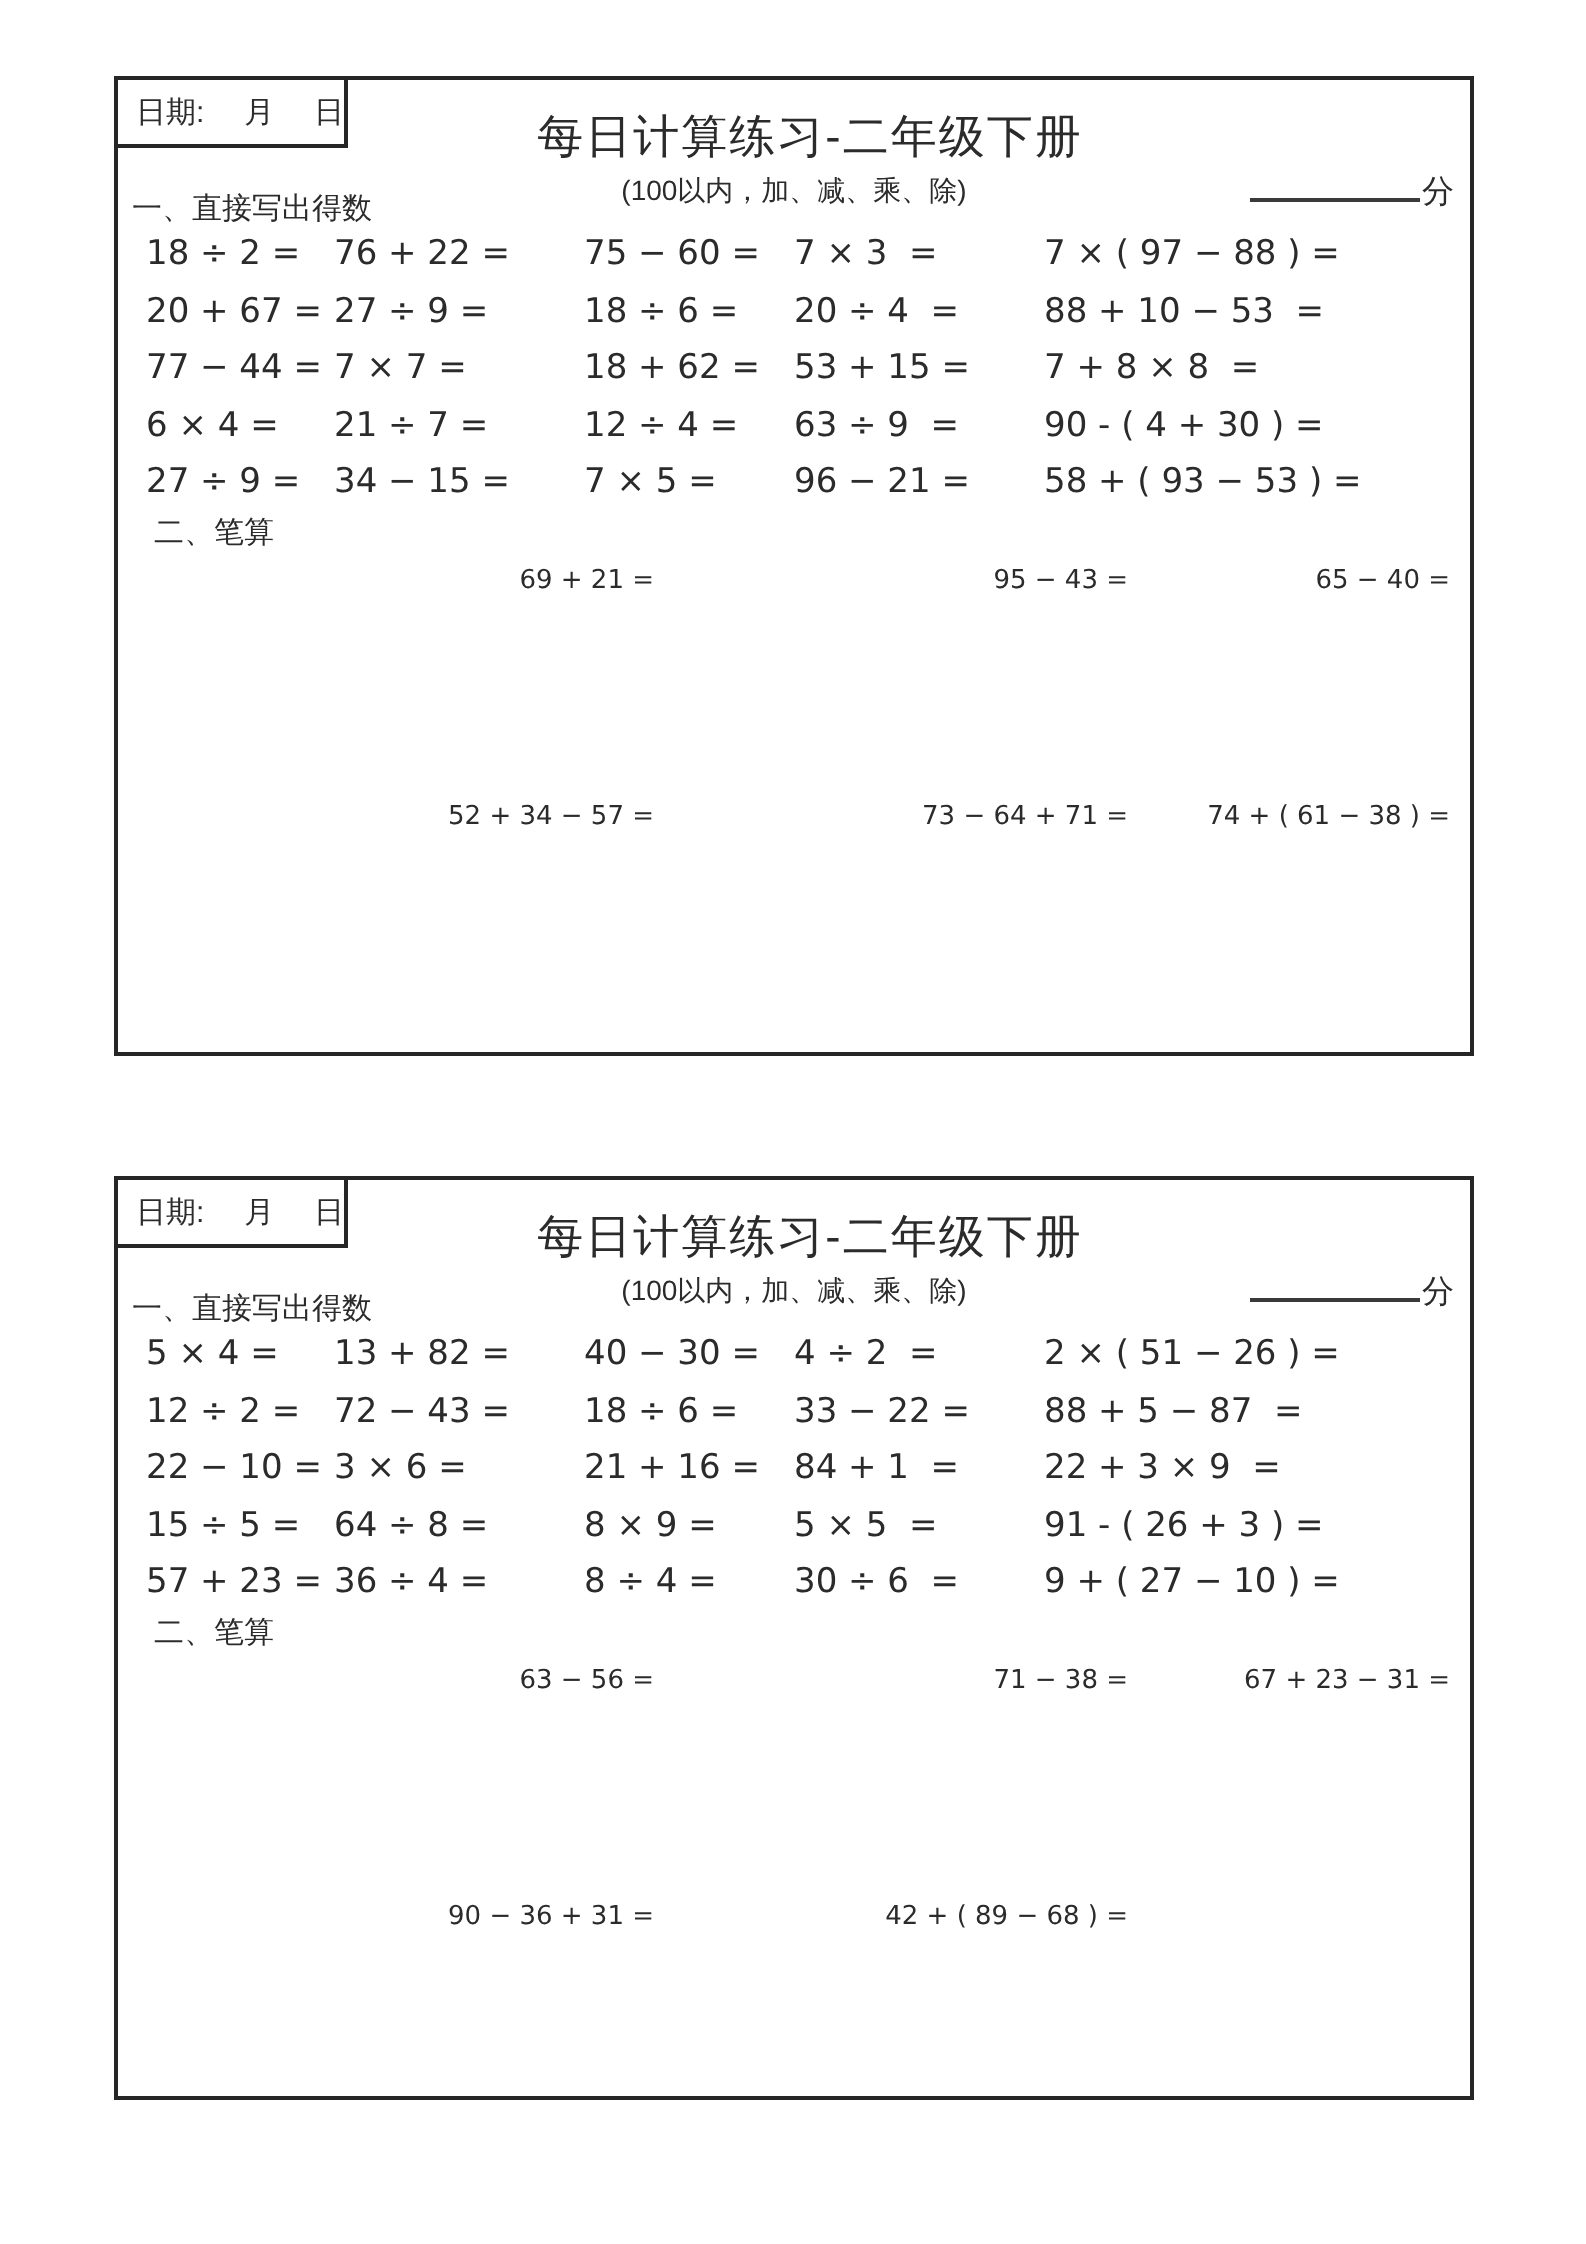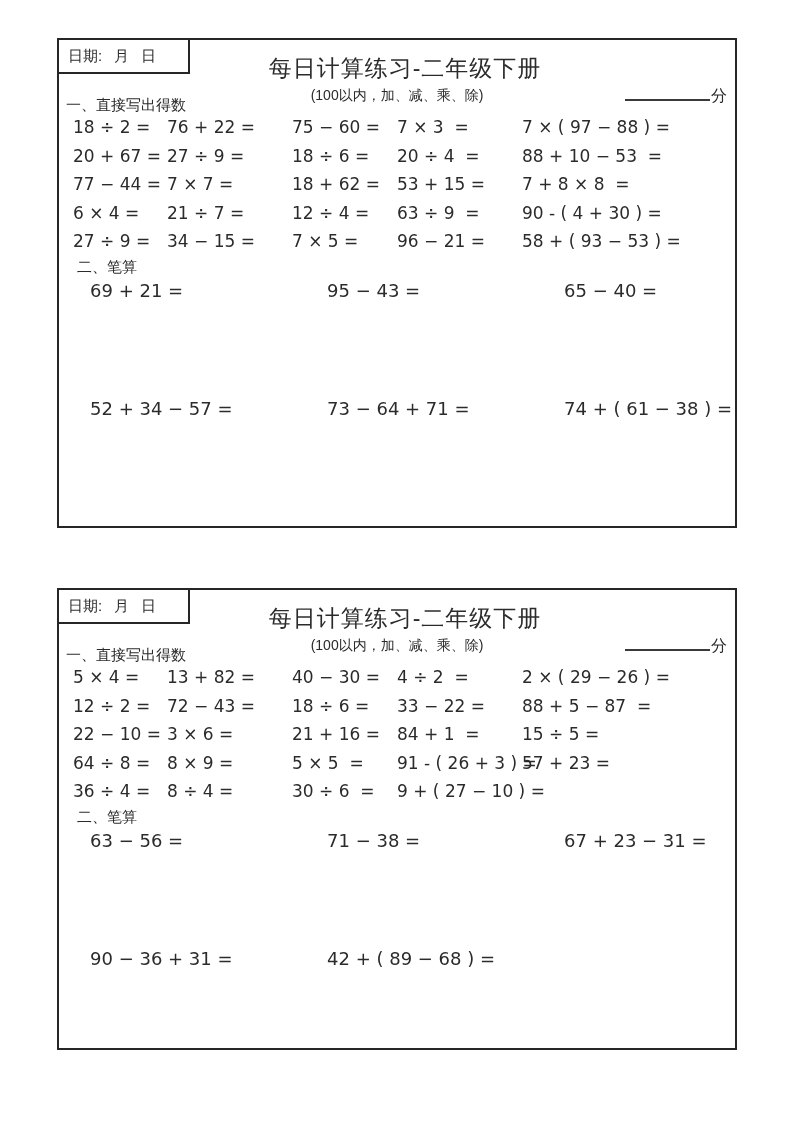--- a/index.html
+++ b/index.html
@@ -9,24 +9,24 @@
     color:#2b2b2b;
   }
   .sheet{
     position:absolute;left:57px;width:680px;
     border:2px solid #262626;background:#fff;box-sizing:border-box;
   }
   .sheet-a{top:38px;height:490px;}
   .sheet-b{top:588px;height:462px;}
 
   .datebox{
-    position:absolute;left:-2px;top:-2px;width:133px;height:36px;
+    position:absolute;left:-2px;top:-2px;width:117px;height:36px;
     border:2px solid #262626;box-sizing:border-box;background:#fff;
     display:flex;align-items:center;justify-content:space-between;
-    padding:0 32px 0 9px;font-size:15px;white-space:pre;
+    padding:0 0 0 9px;font-size:15px;white-space:pre;
   }
   .title{
     position:absolute;left:16px;right:0;top:14px;margin:0;
     text-align:center;font-size:23px;font-weight:500;line-height:28px;
     letter-spacing:1px;
   }
   .subtitle{
     position:absolute;left:0;right:0;top:46px;
     text-align:center;font-size:14px;line-height:18px;
   }
@@ -52,21 +52,21 @@
   .oral-grid .cell{
     text-align:left;white-space:pre;font-size:17px;
     font-family:"DejaVu Sans","Liberation Sans",sans-serif;
   }
   .written-grid{
     position:absolute;left:31px;right:10px;top:240px;
     display:grid;grid-template-columns:237px 237px 1fr;
     grid-auto-rows:20px;row-gap:98px;align-items:center;
   }
   .written-grid .cell{
-    text-align:left;white-space:pre;font-size:18px;
+    text-align:right;white-space:pre;font-size:13px;
     font-family:"DejaVu Sans","Liberation Sans",sans-serif;
   }
 </style>
 </head>
 <body>
 
 <section class="sheet sheet-a">
   <div class="datebox">
     <span>日期:</span>
     <span>月</span>
@@ -122,30 +122,31 @@
   </div>
   <h1 class="title">每日计算练习-二年级下册</h1>
   <div class="subtitle">(100以内，加、减、乘、除)</div>
   <div class="score"><span class="scoreline"></span><span>分</span></div>
   <div class="sec-label sec1">一、直接写出得数</div>
   <div class="oral-grid">
       <div class="cell">5 × 4 =</div>
       <div class="cell">13 + 82 =</div>
       <div class="cell">40 − 30 =</div>
       <div class="cell">4 ÷ 2  =</div>
-      <div class="cell">2 × ( 29 − 26 ) =</div>
+      <div class="cell">2 × ( 51 − 26 ) =</div>
       <div class="cell">12 ÷ 2 =</div>
       <div class="cell">72 − 43 =</div>
       <div class="cell">18 ÷ 6 =</div>
       <div class="cell">33 − 22 =</div>
       <div class="cell">88 + 5 − 87  =</div>
       <div class="cell">22 − 10 =</div>
       <div class="cell">3 × 6 =</div>
       <div class="cell">21 + 16 =</div>
       <div class="cell">84 + 1  =</div>
+      <div class="cell">22 + 3 × 9  =</div>
       <div class="cell">15 ÷ 5 =</div>
       <div class="cell">64 ÷ 8 =</div>
       <div class="cell">8 × 9 =</div>
       <div class="cell">5 × 5  =</div>
       <div class="cell">91 - ( 26 + 3 ) =</div>
       <div class="cell">57 + 23 =</div>
       <div class="cell">36 ÷ 4 =</div>
       <div class="cell">8 ÷ 4 =</div>
       <div class="cell">30 ÷ 6  =</div>
       <div class="cell">9 + ( 27 − 10 ) =</div>

